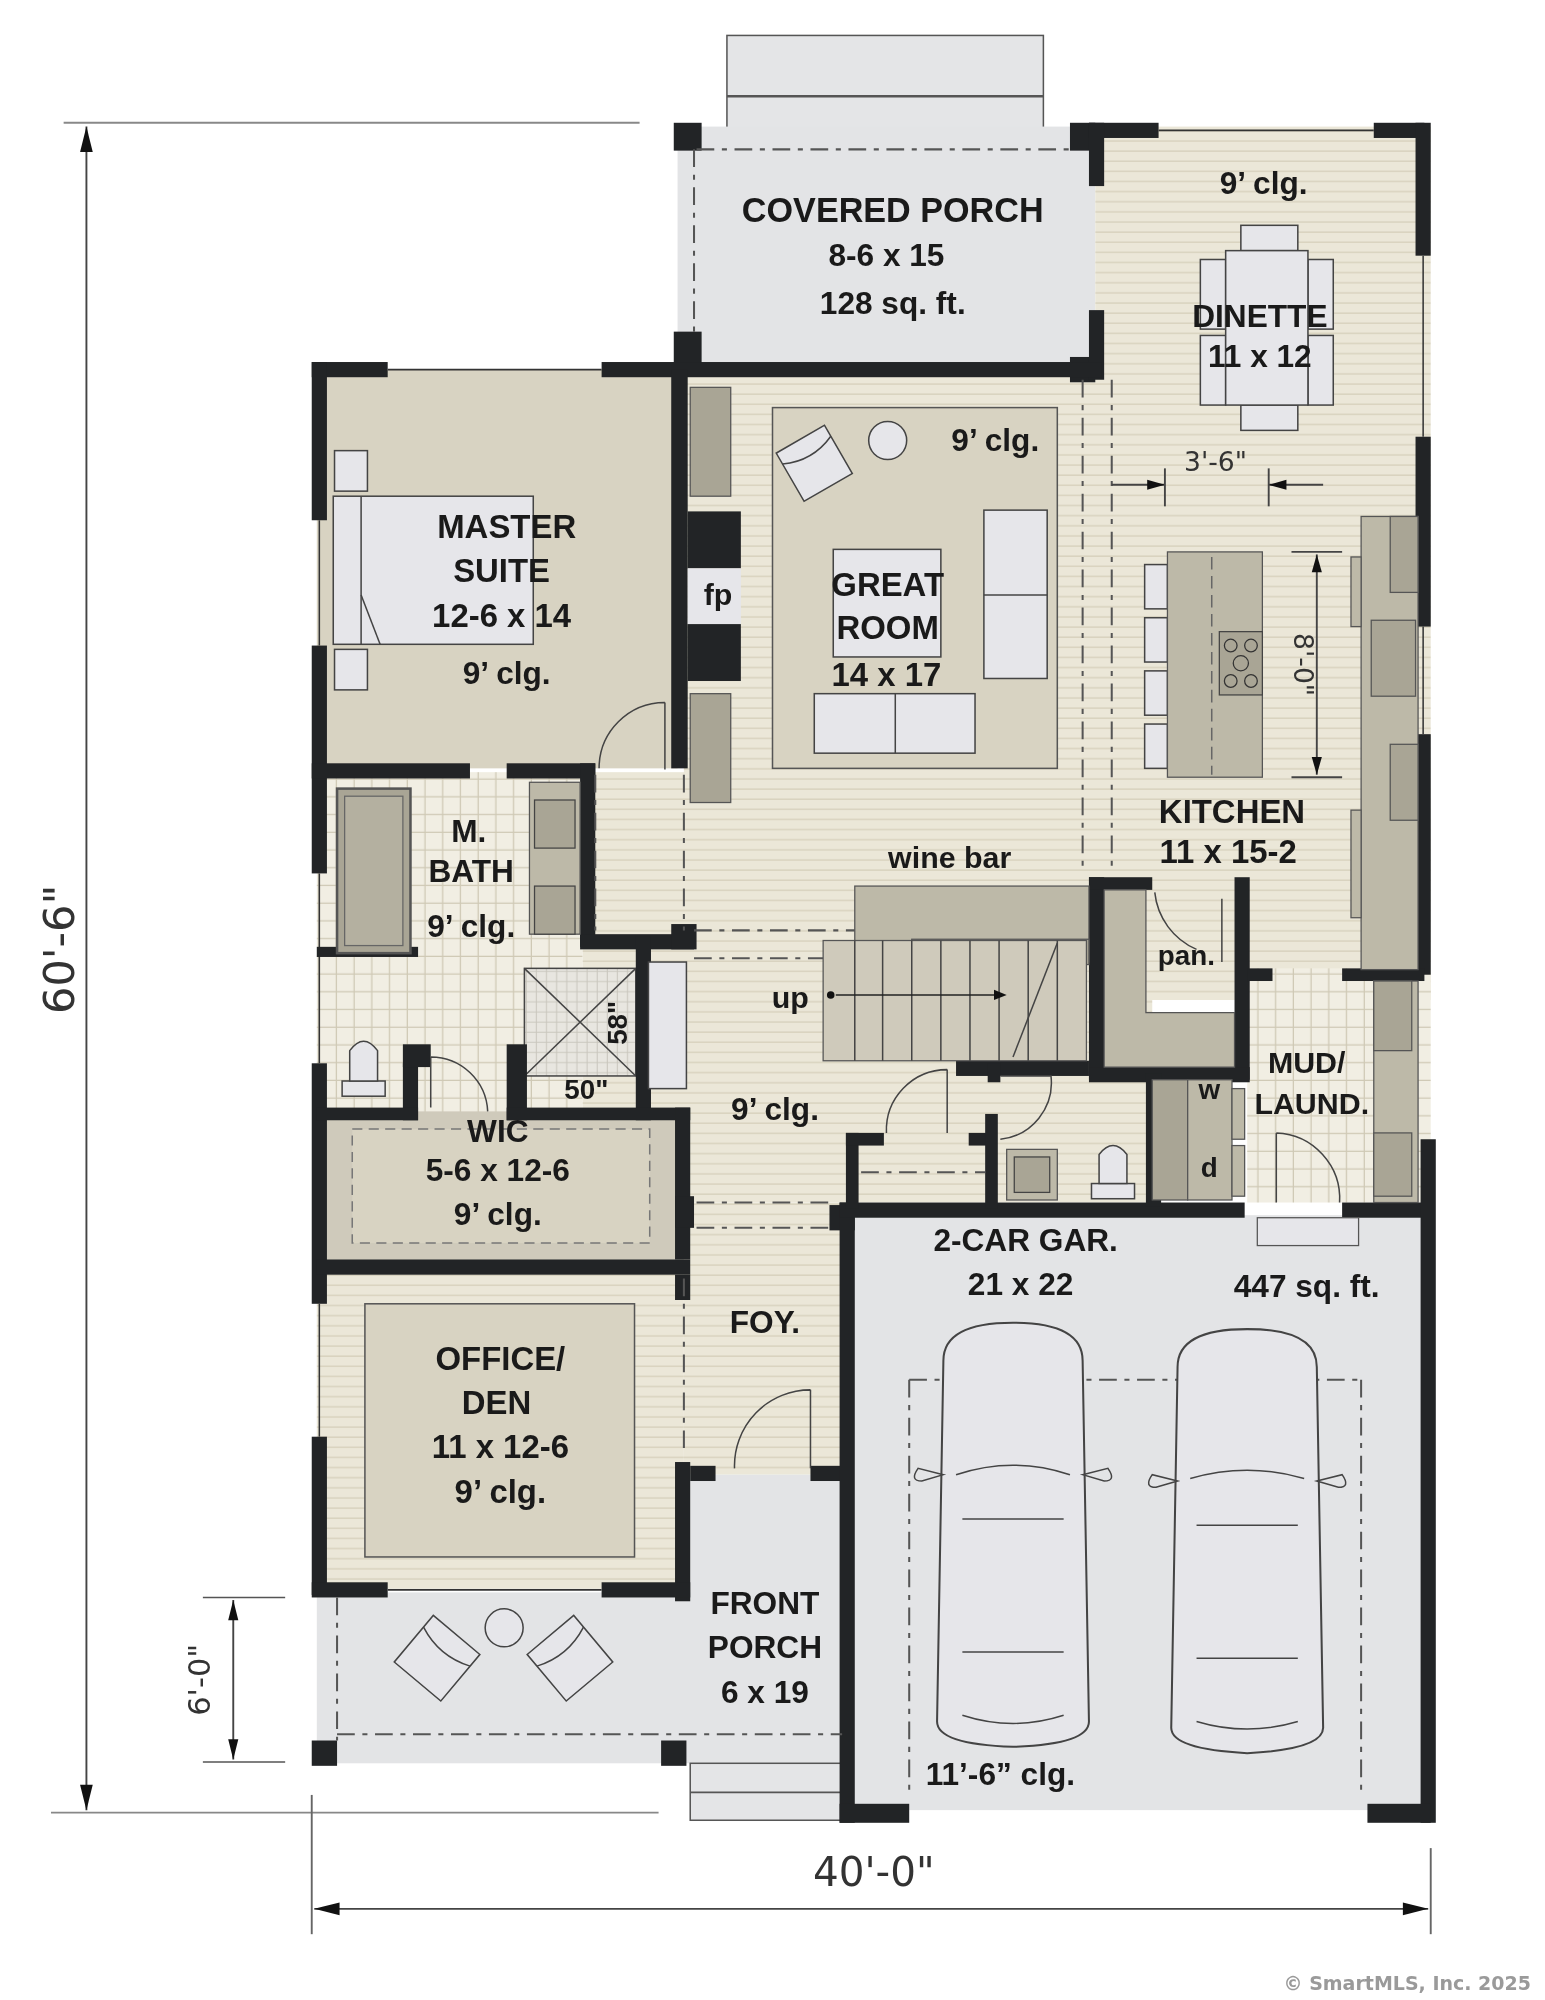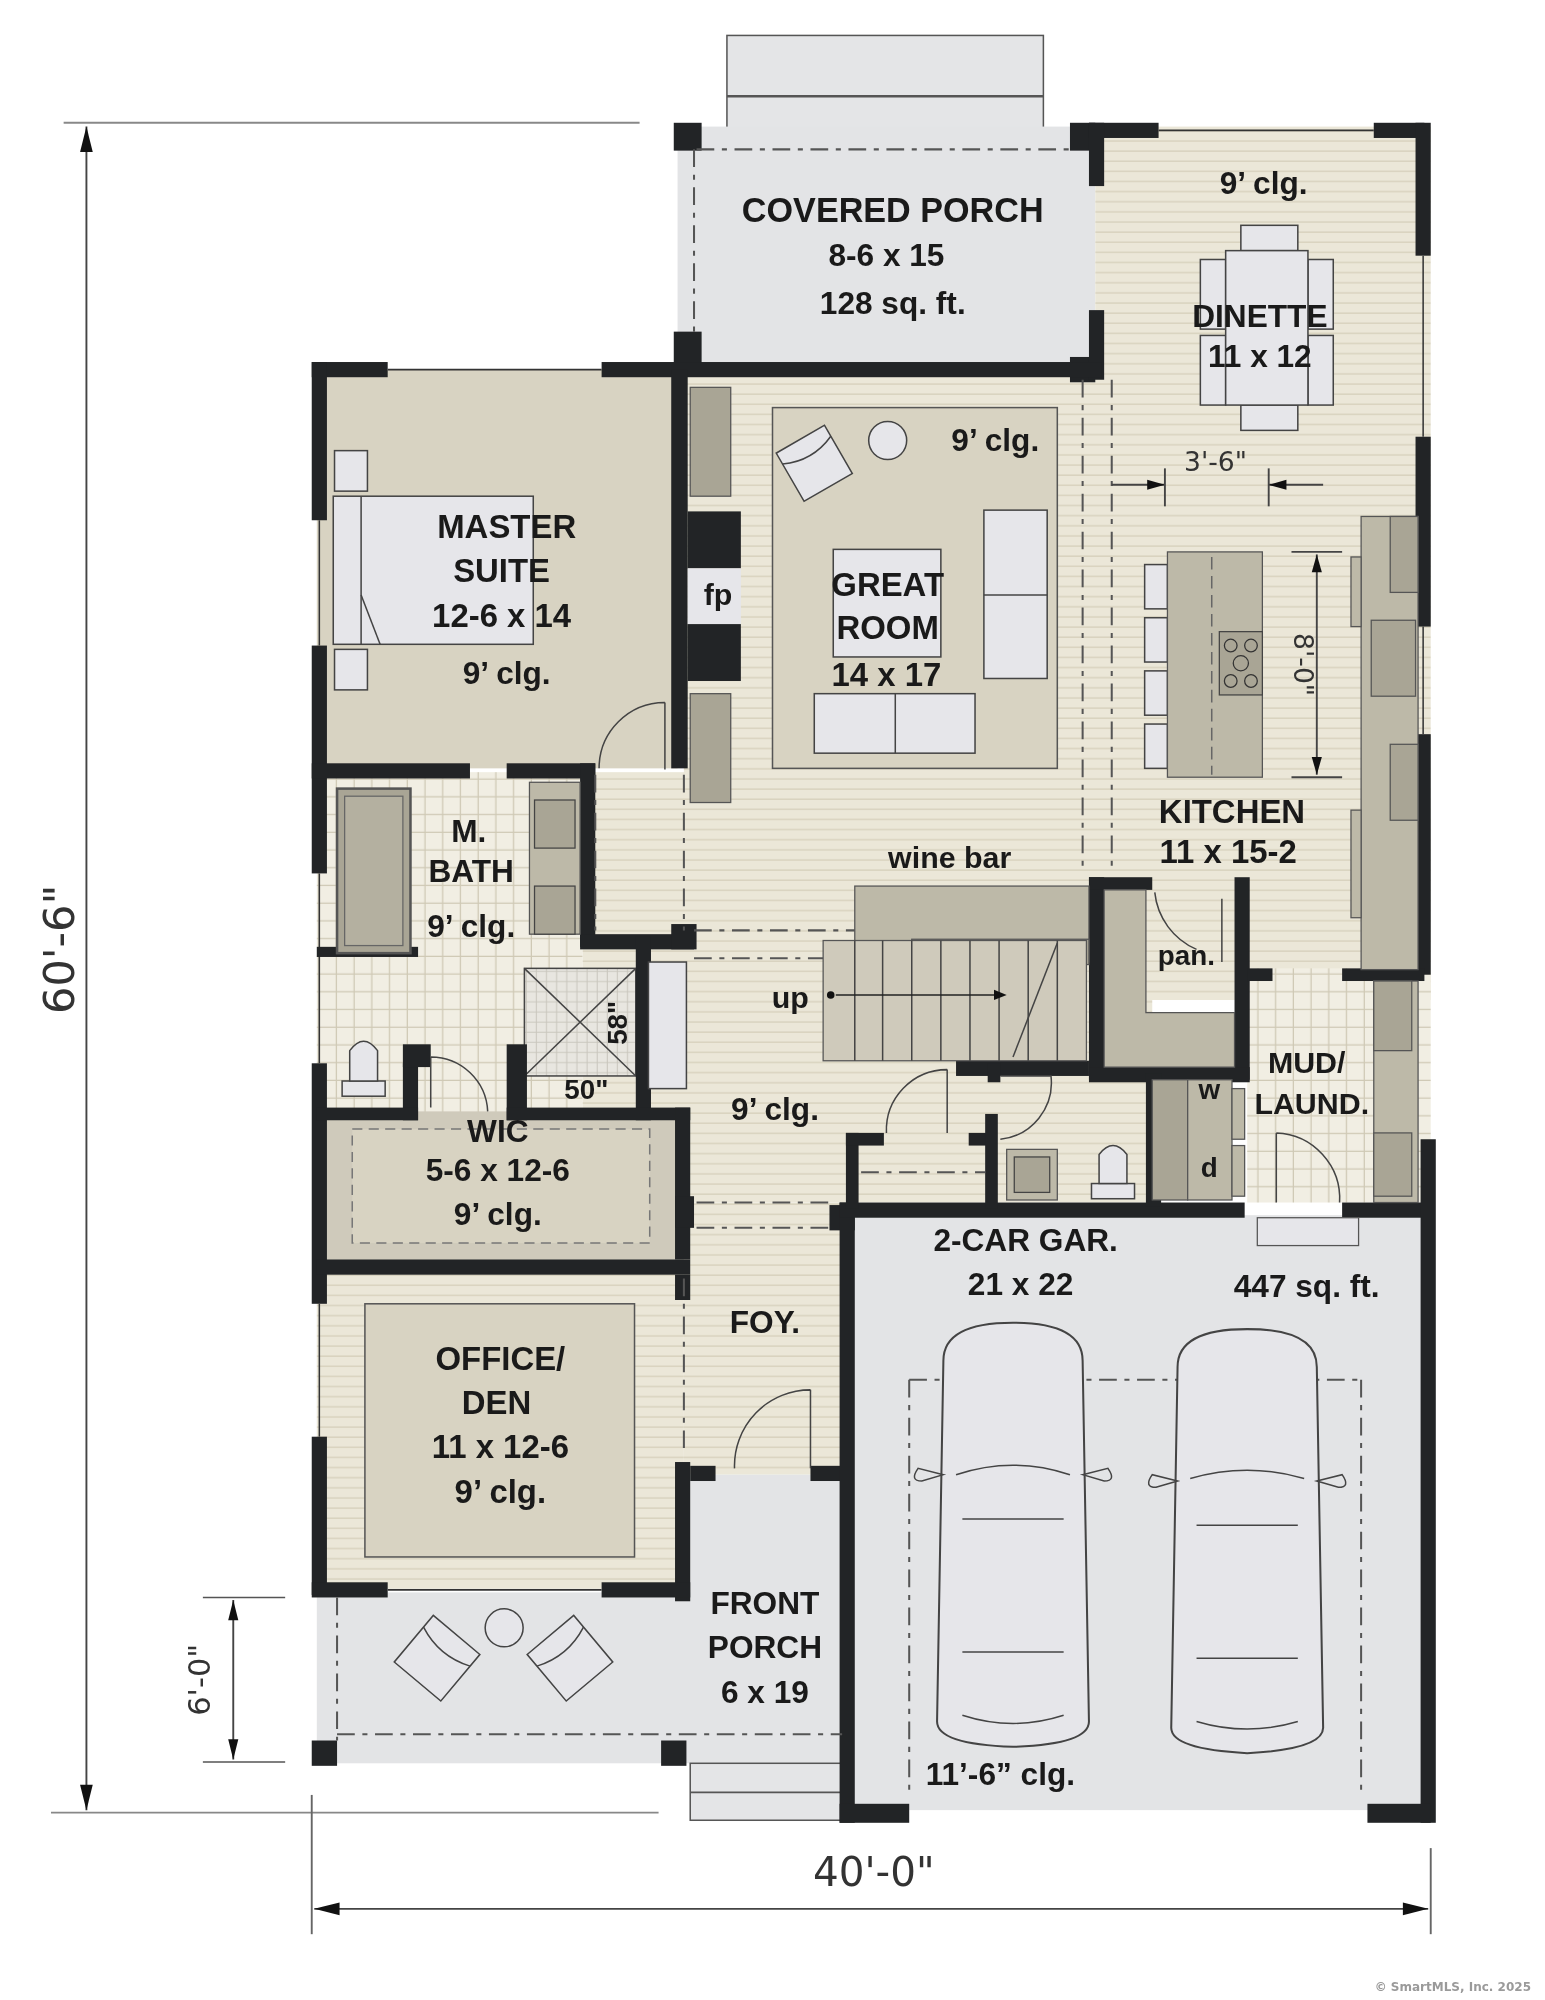--- a/index.html
+++ b/index.html
@@ -9,21 +9,21 @@
   .lbl { font-family: "Liberation Sans", sans-serif; font-weight: bold; fill: #1a1a1a; text-anchor: middle; }
   .dim { font-family: "DejaVu Sans", sans-serif; fill: #333; text-anchor: middle; }
   .wall { fill: #222426; }
   .dash { stroke: #555; stroke-width: 1.6; stroke-dasharray: 14 6 4 6; fill: none; }
   .thin { stroke: #444; stroke-width: 1.2; fill: none; }
   .furn { fill: #e6e6ea; stroke: #444; stroke-width: 1.2; }
   .cab { fill: #bdb9a8; stroke: #555; stroke-width: 1; }
   .cab2 { fill: #a9a595; stroke: #555; stroke-width: 1; }
   .dimline { stroke: #444; stroke-width: 1.5; fill: none; }
   .copyright { position: absolute; right: 14px; bottom: 6px; font-family: "DejaVu Sans", sans-serif;
-               font-size: 12px; font-weight: bold; color: #9a9a9a; }
+               font-size: 19px; font-weight: bold; color: #9a9a9a; }
 </style>
 </head>
 <body>
 
 <svg id="plan" viewBox="0 0 1220 1580" xmlns="http://www.w3.org/2000/svg">
   <defs>
     <pattern id="wood" width="10" height="8" patternUnits="userSpaceOnUse">
       <rect width="10" height="8" fill="#ebe7d8"></rect>
       <line x1="0" y1="7.5" x2="10" y2="7.5" stroke="#d9d3bf" stroke-width="1.4"></line>
     </pattern>

